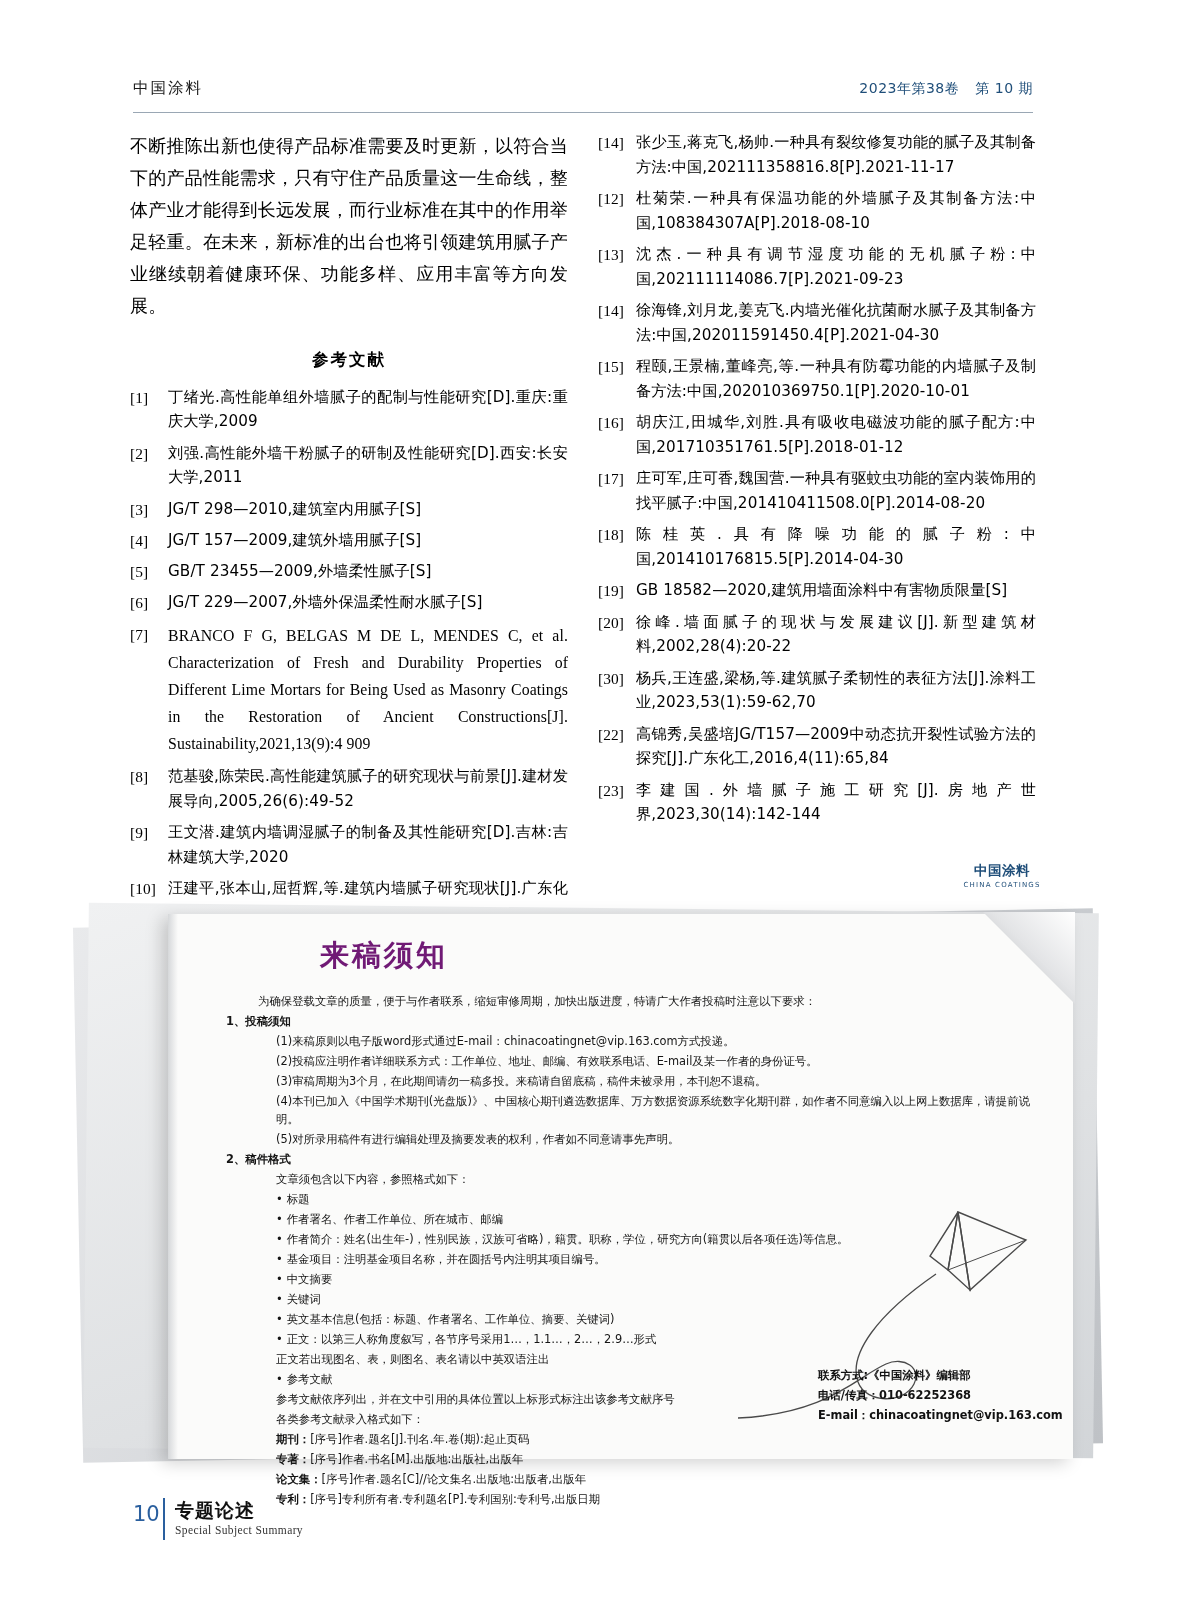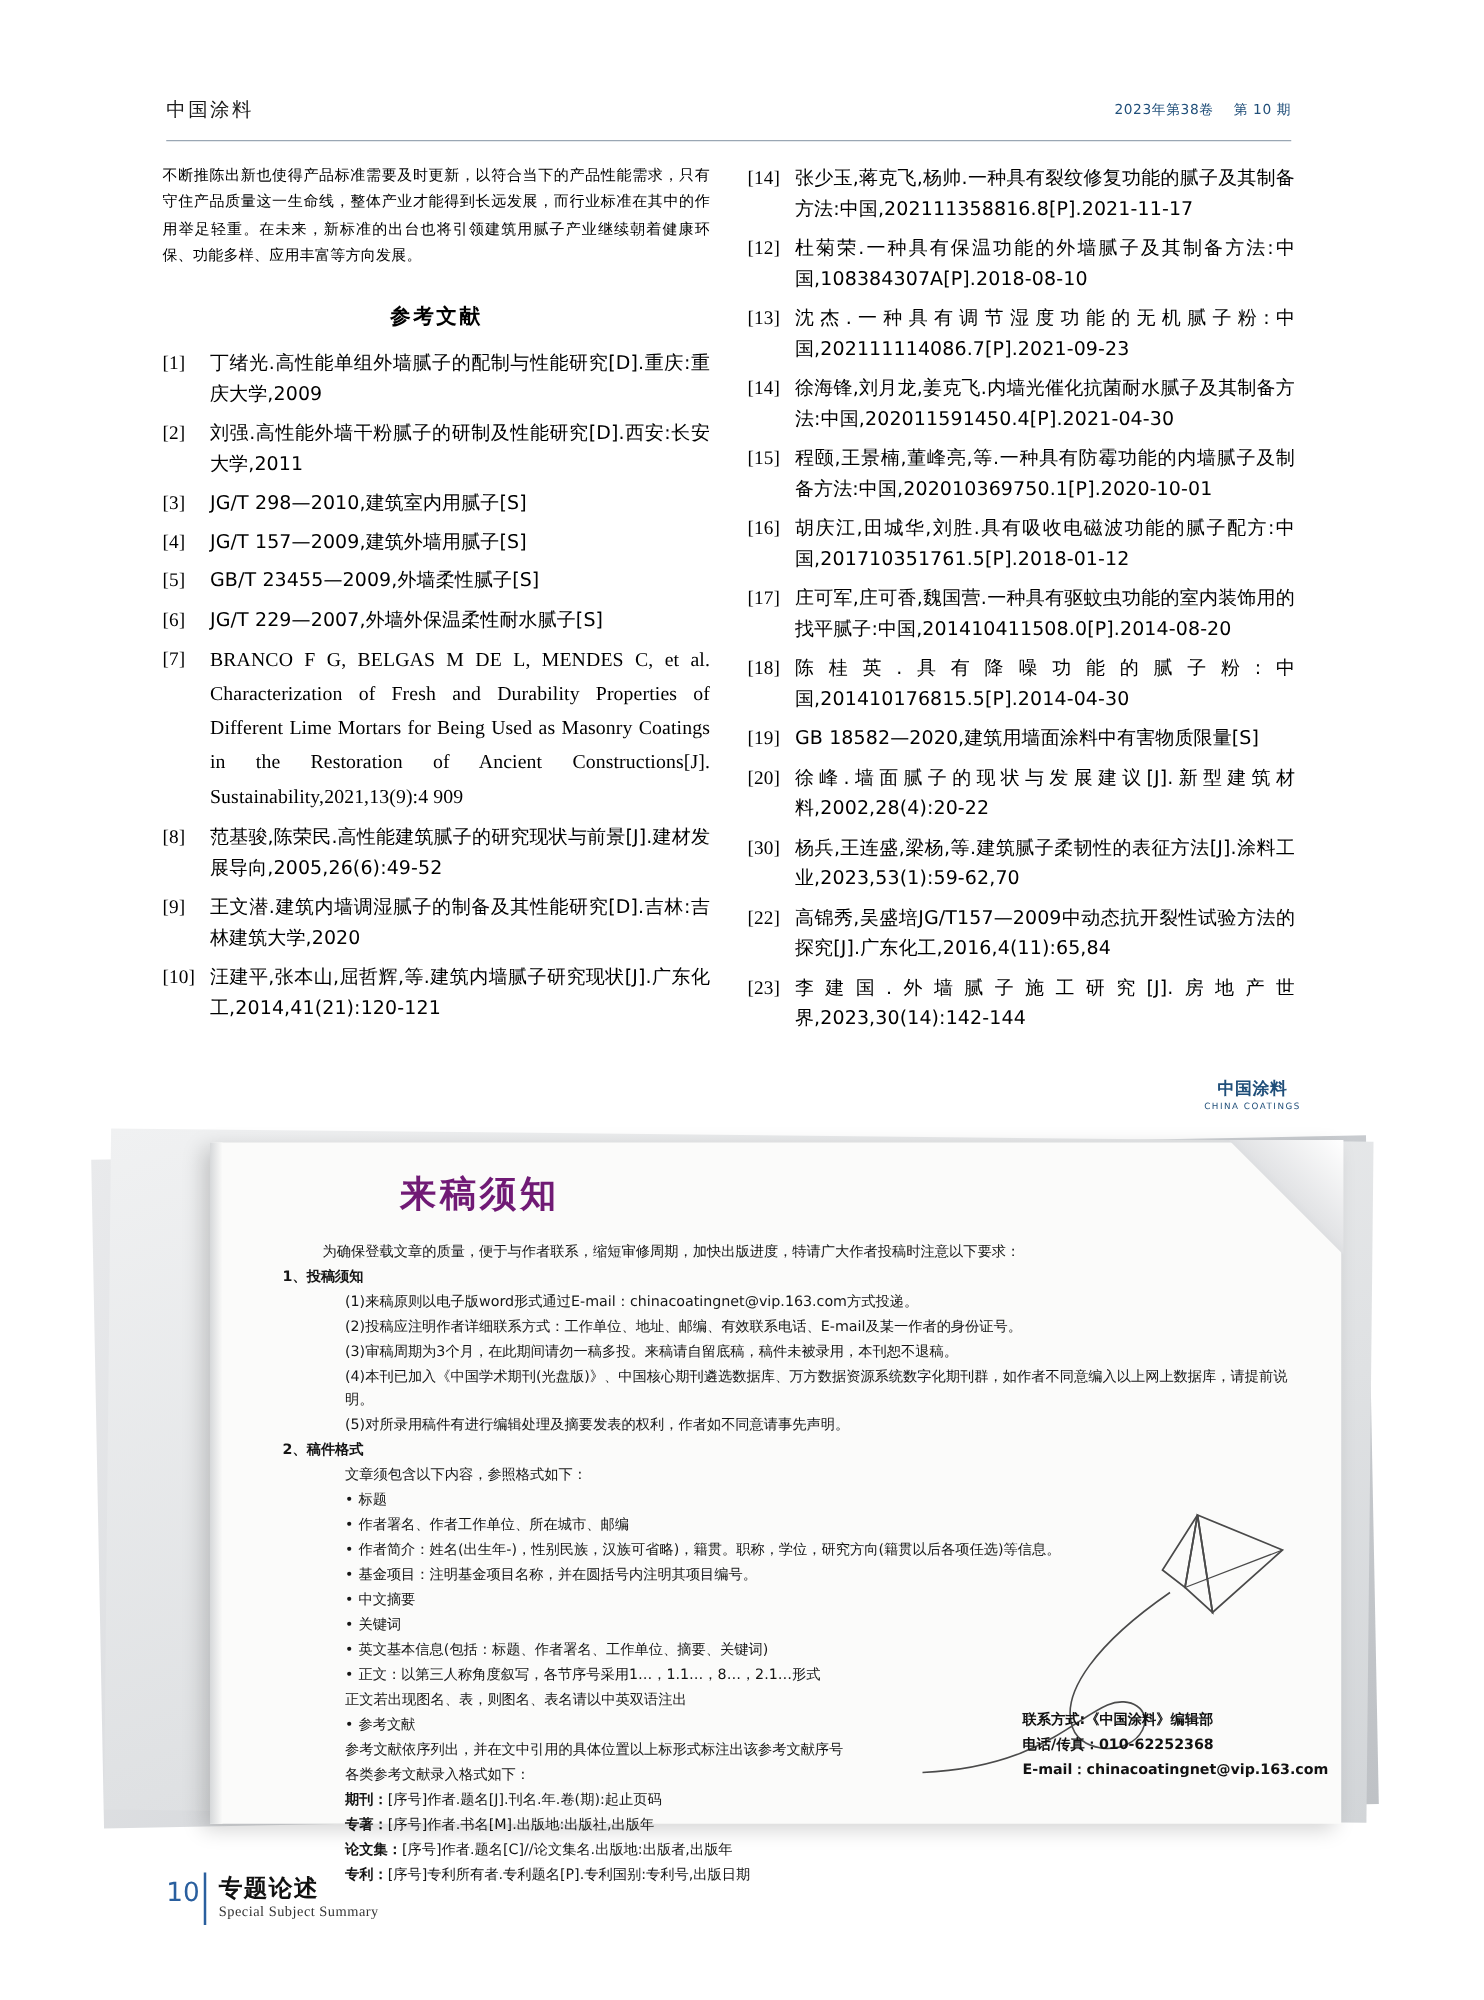--- a/index.html
+++ b/index.html
@@ -37,42 +37,42 @@
     left: 0; top: 0;
     font-family: "DejaVu Sans", sans-serif;
     font-size: 15.5px;
     letter-spacing: 2px;
     color: #1b1b1b;
   }
   .header-right {
     position: absolute;
     right: 0; top: 2px;
     font-family: "DejaVu Sans", sans-serif;
-    font-size: 11px;
+    font-size: 14px;
     color: #1f4e79;
     letter-spacing: 0.5px;
   }
   .header-right .gap { display:inline-block; width: 16px; }
 
   
   .col {
     position: absolute;
     top: 130px;
     width: 438px;
     font-size: 16.5px;
     line-height: 1.72;
   }
   .col-left { left: 130px; }
   .col-right { left: 598px; }
 
   .body-para {
     text-align: justify;
     text-justify: inter-ideograph;
     font-family: "DejaVu Sans", sans-serif;
-    font-size: 12px;
+    font-size: 18px;
     line-height: 1.78;
     letter-spacing: 0.2px;
     margin: 0 0 6px 0;
   }
 
   .ref-title {
     text-align: center;
     font-family: "DejaVu Sans", sans-serif;
     font-weight: bold;
     font-size: 16.5px;
@@ -343,21 +343,21 @@
         <div class="row ind2">(5)对所录用稿件有进行编辑处理及摘要发表的权利，作者如不同意请事先声明。</div>
         <div class="row sect">2、稿件格式</div>
         <div class="row ind2">文章须包含以下内容，参照格式如下：</div>
         <div class="row ind2 bullet">标题</div>
         <div class="row ind2 bullet">作者署名、作者工作单位、所在城市、邮编</div>
         <div class="row ind2 bullet">作者简介：姓名(出生年-)，性别民族，汉族可省略)，籍贯。职称，学位，研究方向(籍贯以后各项任选)等信息。</div>
         <div class="row ind2 bullet">基金项目：注明基金项目名称，并在圆括号内注明其项目编号。</div>
         <div class="row ind2 bullet">中文摘要</div>
         <div class="row ind2 bullet">关键词</div>
         <div class="row ind2 bullet">英文基本信息(包括：标题、作者署名、工作单位、摘要、关键词)</div>
-        <div class="row ind2 bullet">正文：以第三人称角度叙写，各节序号采用1…，1.1…，8…，2.1…形式</div>
+        <div class="row ind2 bullet">正文：以第三人称角度叙写，各节序号采用1…，1.1…，2…，2.9…形式</div>
         <div class="row ind2">正文若出现图名、表，则图名、表名请以中英双语注出</div>
         <div class="row ind2 bullet">参考文献</div>
         <div class="row ind2">参考文献依序列出，并在文中引用的具体位置以上标形式标注出该参考文献序号</div>
         <div class="row ind2">各类参考文献录入格式如下：</div>
         <div class="row ind2"><span class="lbl">期刊：</span><span>[序号]作者.题名[J].刊名.年.卷(期):起止页码</span></div>
         <div class="row ind2"><span class="lbl">专著：</span><span>[序号]作者.书名[M].出版地:出版社,出版年</span></div>
         <div class="row ind2"><span class="lbl">论文集：</span><span>[序号]作者.题名[C]//论文集名.出版地:出版者,出版年</span></div>
         <div class="row ind2"><span class="lbl">专利：</span><span>[序号]专利所有者.专利题名[P].专利国别:专利号,出版日期</span></div>
       </div>
 

